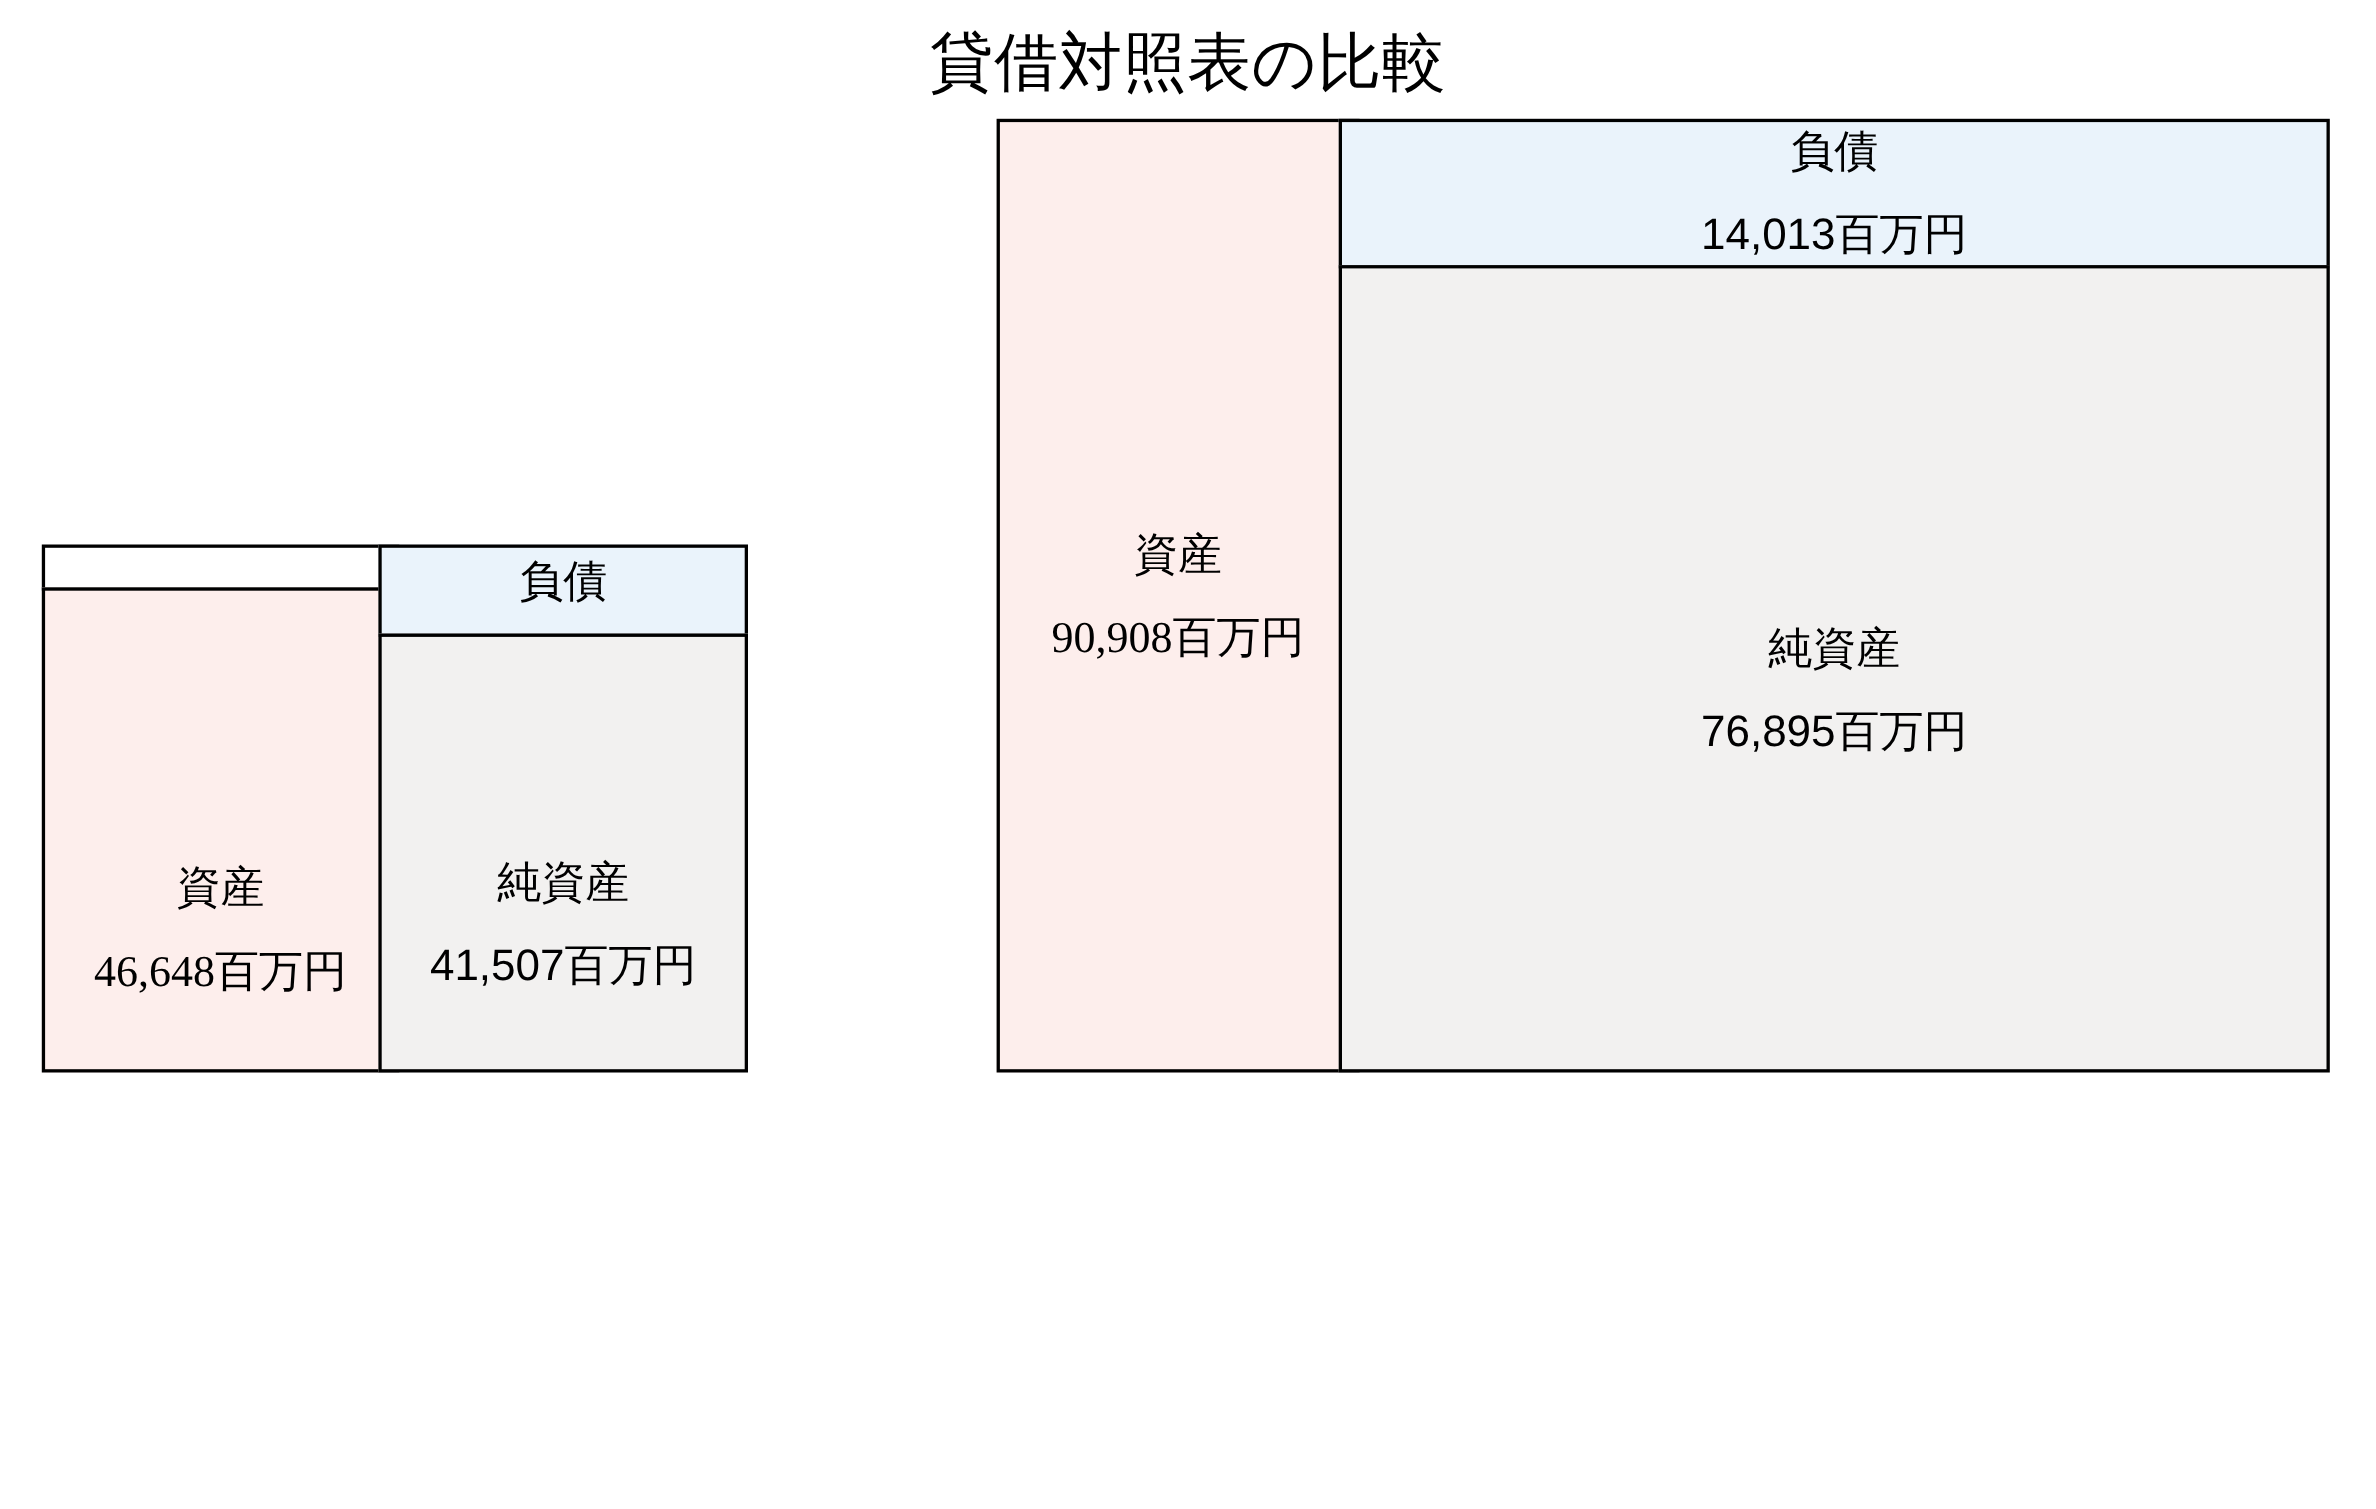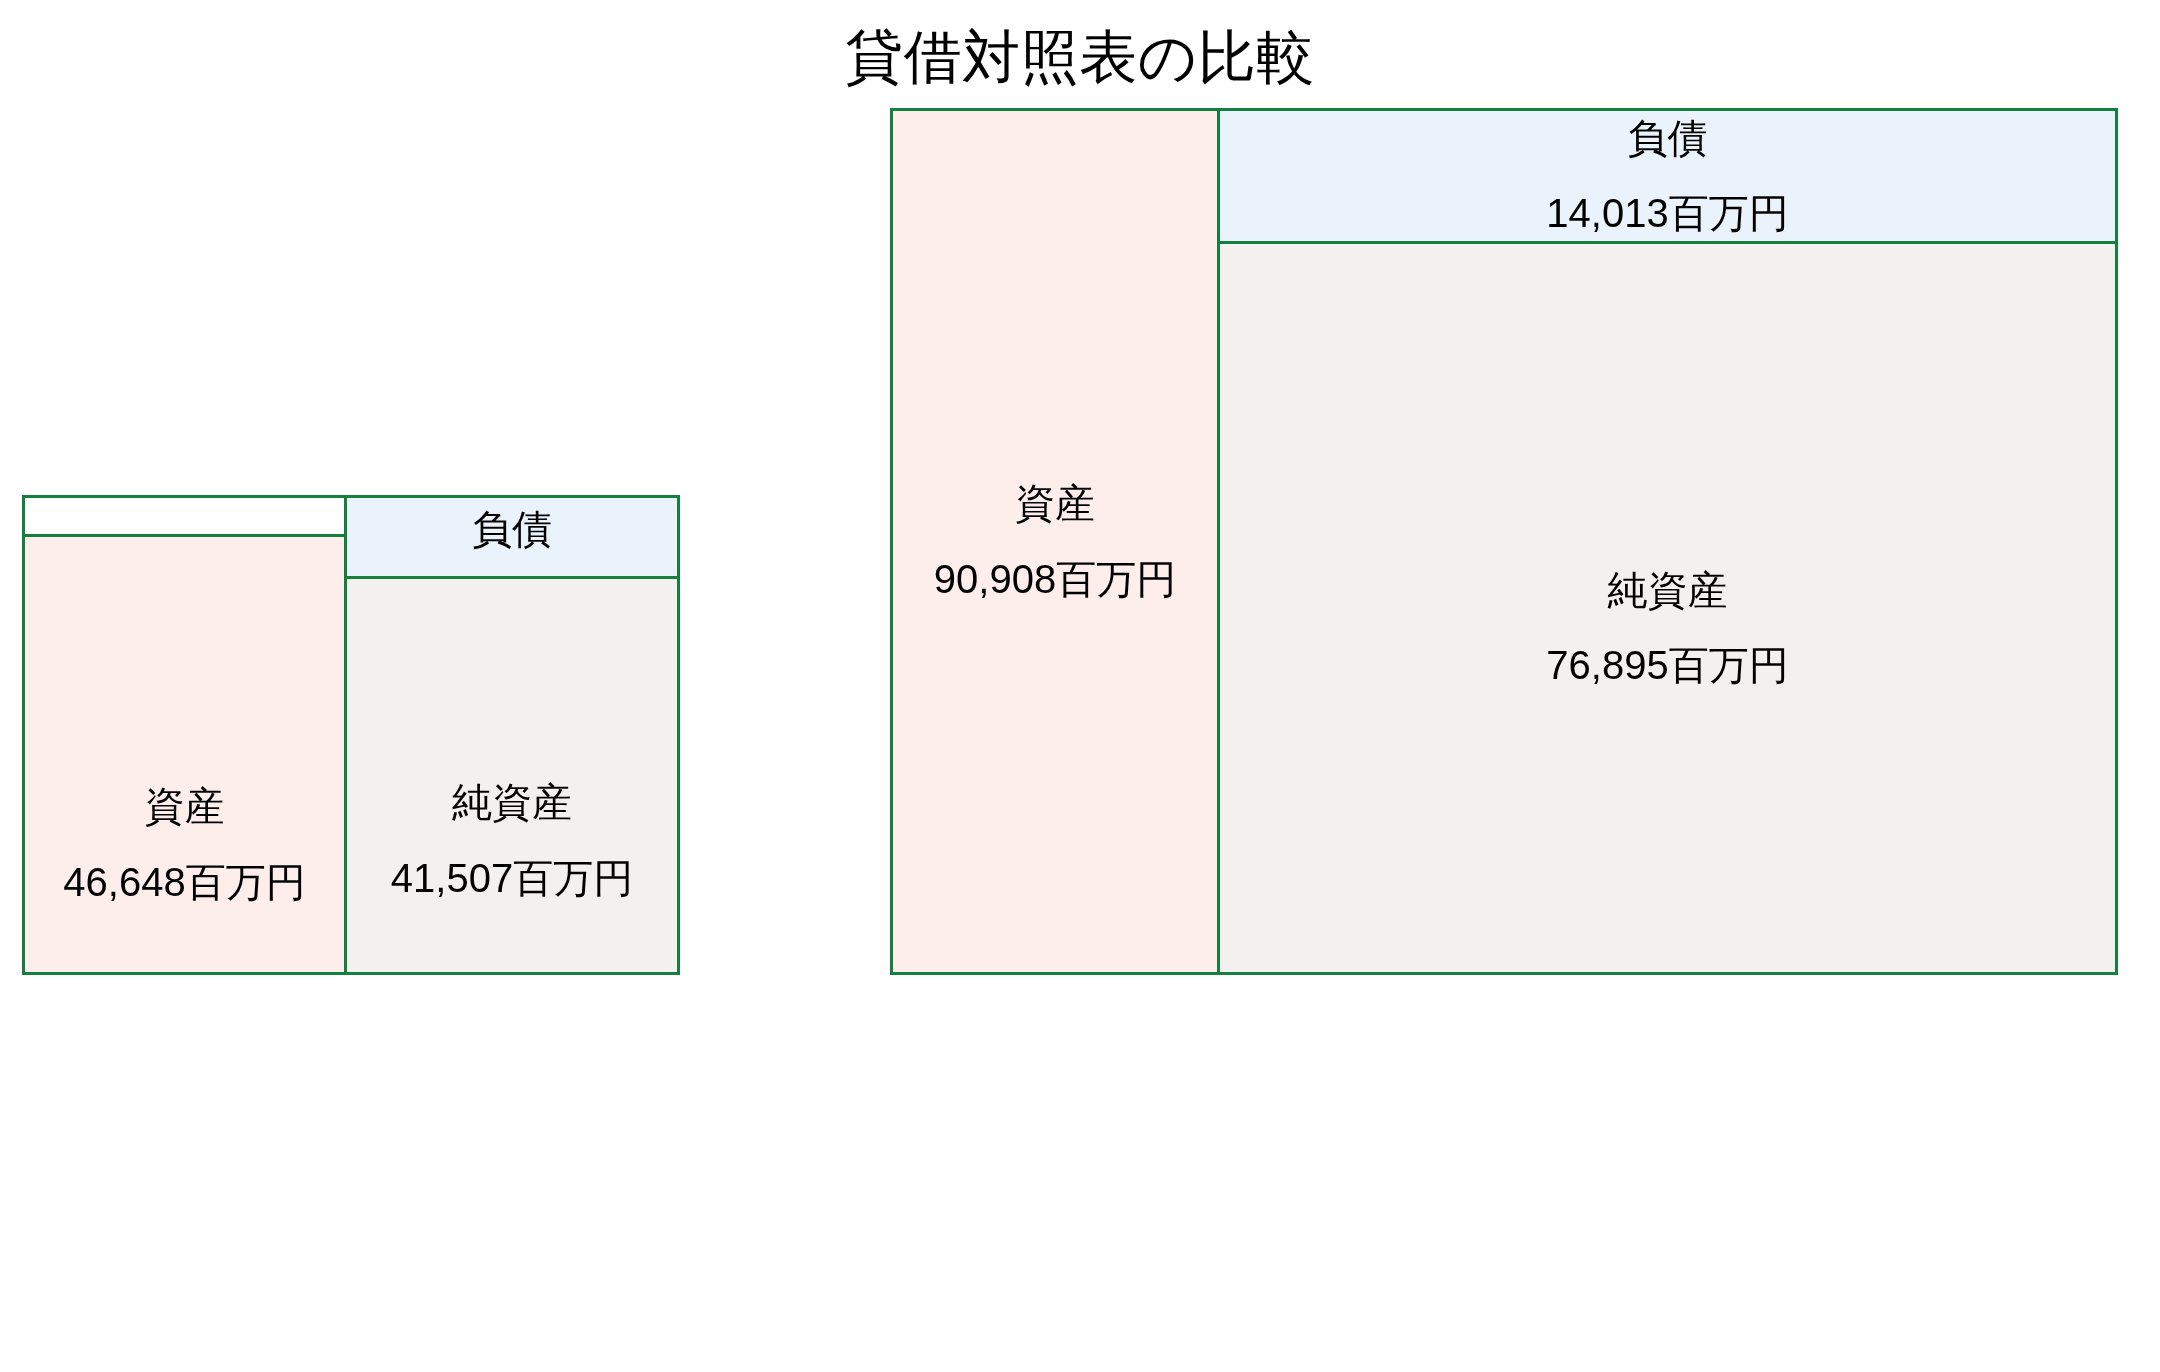--- a/index.html
+++ b/index.html
@@ -33,29 +33,29 @@
   .bs-figure {
     position: absolute;
     box-sizing: border-box;
   }
   .bs-col {
     position: absolute;
     box-sizing: border-box;
     top: 0;
     height: 100%;
   }
-  .bs-col.left  { left: 0; }
+  .bs-col.left  { left: 16px; font-family: Liberation Serif, serif; }
   .bs-col.right { right: 0; }
 
   .bs-block {
     position: absolute;
     box-sizing: border-box;
     left: 0;
     width: 100%;
-    border: 3px solid #15803d;
+    border: 3px solid #000000;
     display: flex;
     align-items: center;
     justify-content: center;
     overflow: visible;
   }
   .bs-block.nofill {
     background: #ffffff;
   }
 
   .bs-label {

